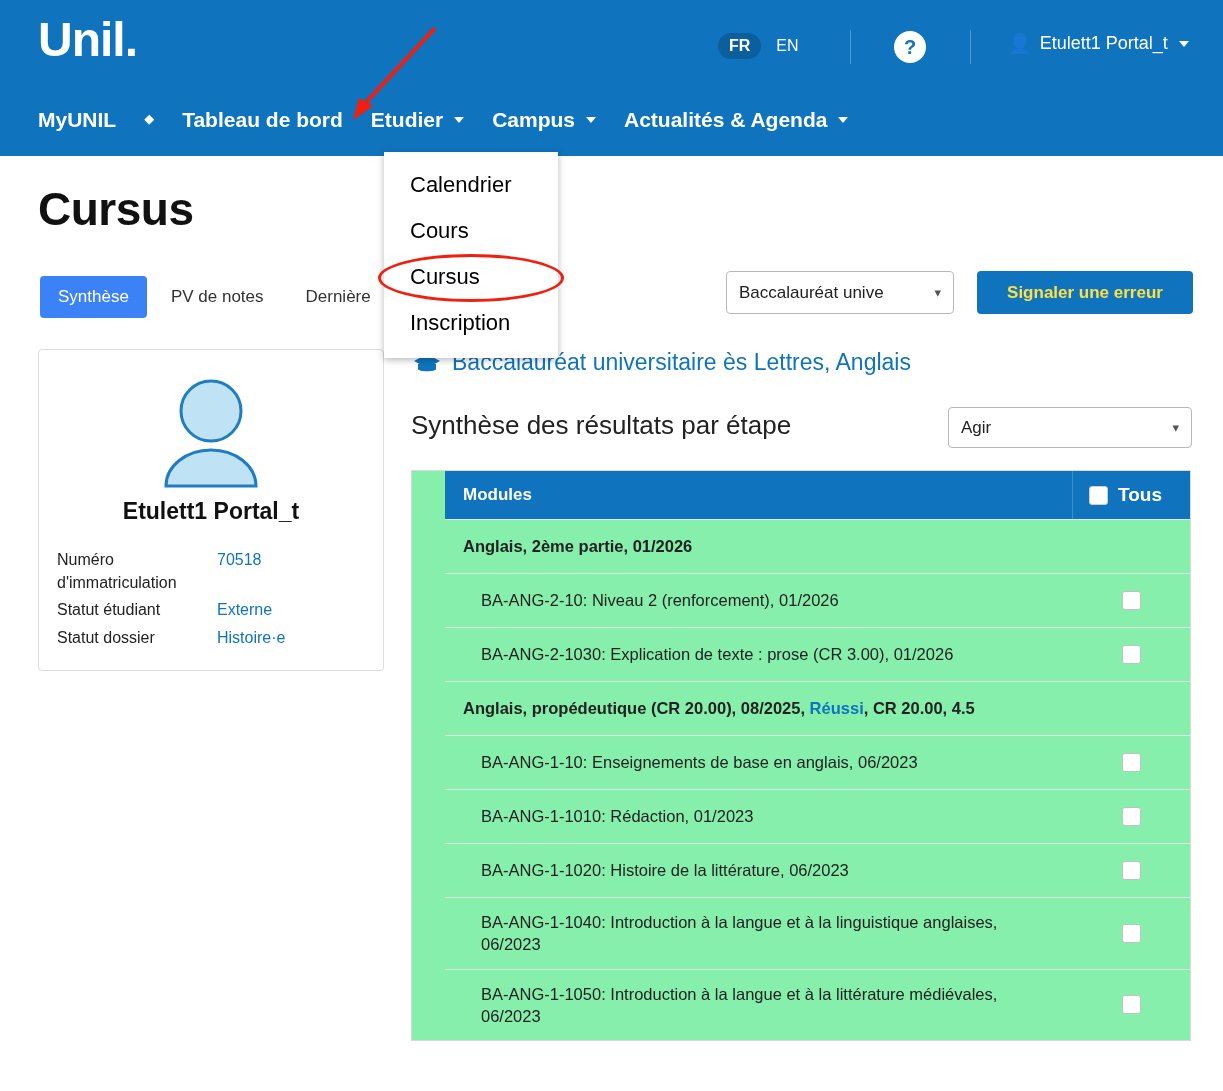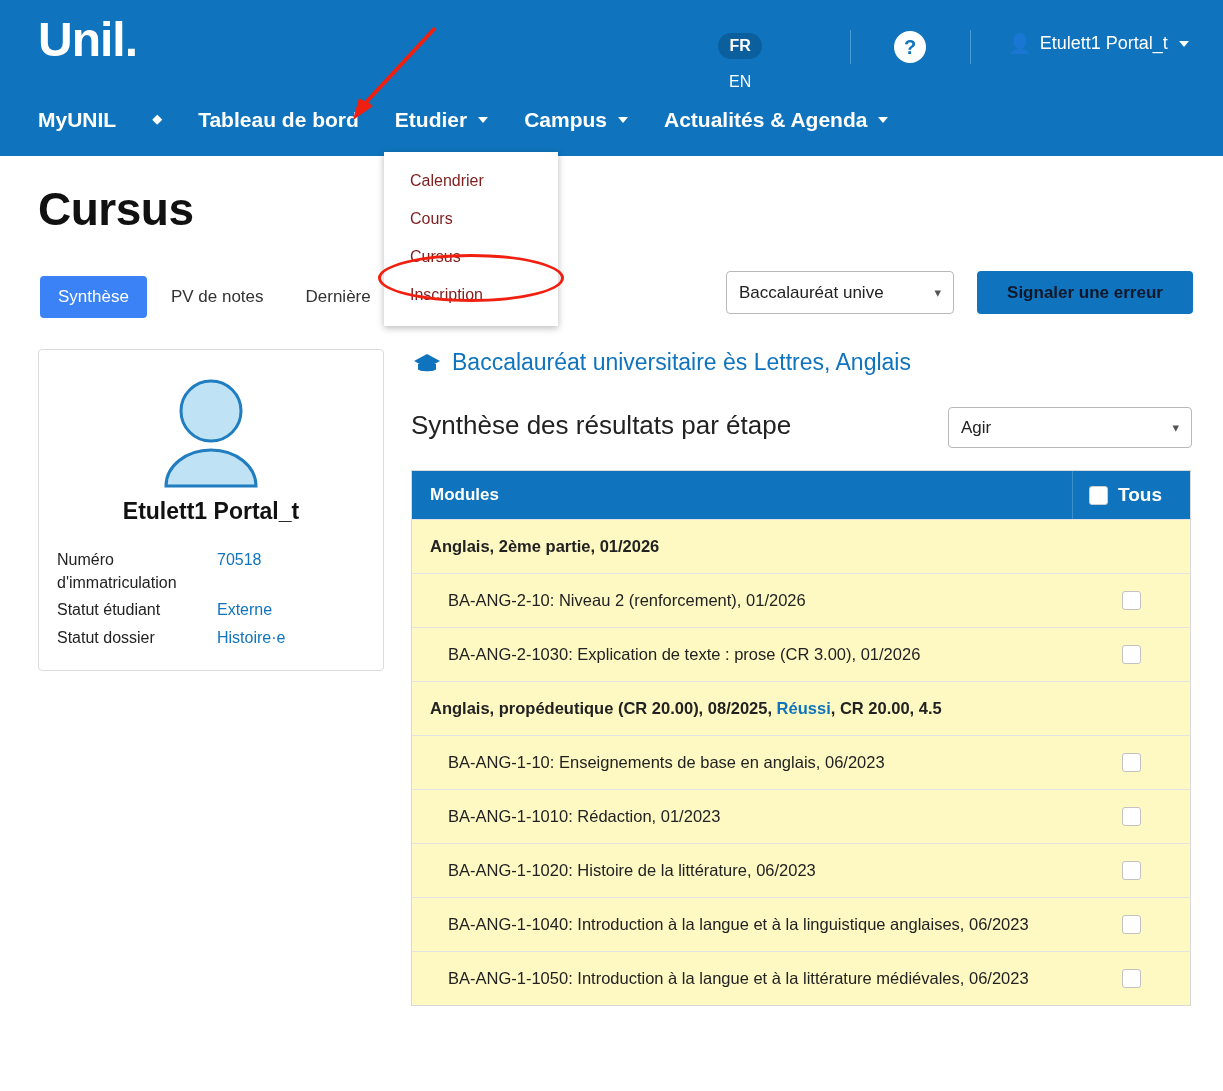--- a/index.html
+++ b/index.html
@@ -24,21 +24,21 @@
     left: 38px; top: 16px;
     color: #fff;
     font-size: 48px;
     font-weight: 700;
     letter-spacing: -1px;
     line-height: 1;
   }
   .lang-wrap {
     position: absolute;
     left: 718px; top: 33px;
-    display: flex; align-items: center; gap: 10px; flex-direction: column;
+    display: flex; gap: 4px;
   }
   .lang {
     color: #fff; font-size: 16px; padding: 4px 11px; border-radius: 13px;
   }
   .lang.active { background: #0b5f9d; font-weight: 700; }
   .divider-v {
     position: absolute; top: 30px; width: 1px; height: 34px; background: #4a9ad3;
   }
   .help-btn {
     position: absolute; left: 894px; top: 31px;
@@ -54,21 +54,21 @@
   }
   .user-icon { font-size: 19px; }
   .caret-down {
     width:0; height:0; border-left:5px solid transparent; border-right:5px solid transparent;
     border-top:6px solid #fff; margin-left:3px;
   }
 
   
   .nav {
     position: absolute; left: 0; top: 104px; height: 52px;
-    display: flex; align-items: flex-start; gap: 8px;
+    display: flex; align-items: flex-start; gap: 0px;
     padding-left: 38px;
     color: #fff;
   }
   .nav-item {
     font-size: 21px; font-weight: 700; color: #fff;
     padding: 4px 0; margin-right: 28px;
     display: flex; align-items: center; gap: 8px;
     white-space: nowrap;
   }
   .nav-item.plain { font-weight: 700; }
@@ -78,21 +78,21 @@
   .dropdown {
     position: absolute;
     left: 384px; top: 152px;
     width: 174px;
     background: #fff;
     box-shadow: 0 2px 7px rgba(0,0,0,0.28);
     padding: 10px 0 12px 0;
     z-index: 40;
   }
   .dd-item {
-    font-size: 16px; color: #7f1d1d; padding: 10px 0 10px 26px;
+    font-size: 22px; color: #000000; padding: 10px 0 10px 26px;
   }
 
   .red-ellipse {
     position: absolute;
     left: 378px; top: 254px;
     width: 186px; height: 48px;
     border: 3px solid #f01f0f;
     border-radius: 50%;
     z-index: 60;
     pointer-events: none;
@@ -120,21 +120,21 @@
     width: 228px; height: 43px;
     border: 1px solid #b9b9b9; border-radius: 4px;
     background: #fff; color: #222; font-size: 17px;
     display: flex; align-items: center; padding: 0 12px;
     justify-content: space-between;
   }
   .chev { color:#555; font-size: 13px; }
   .btn-error {
     position: absolute; left: 977px; top: 271px;
     width: 216px; height: 43px;
-    background: #0f74bd; color: #0f172a; border: none; border-radius: 4px;
+    background: #0f74bd; color: #fde047; border: none; border-radius: 4px;
     font-size: 17px; font-weight: 700;
     display: flex; align-items: center; justify-content: center;
   }
 
   
   .card {
     position: absolute; left: 38px; top: 349px;
     width: 346px; height: 322px;
     background: #fff; border: 1px solid #dcdcdc; border-radius: 4px;
   }
@@ -167,21 +167,22 @@
     width: 244px; height: 41px;
     border: 1px solid #b9b9b9; border-radius: 4px;
     background: #fff; color: #222; font-size: 17px;
     display: flex; align-items: center; padding: 0 12px; justify-content: space-between;
   }
 
   .table {
     position: absolute; left: 411px; top: 470px;
     width: 780px;
     border: 1px solid #d9d9d9;
-    background: #fef9c3;
+    background: #86efac;
+    padding-left: 33px;
   }
   .thead {
     display: flex; background: #0f74bd; color: #fff; height: 48px; align-items: center;
   }
   .th-modules { flex: 1; font-size: 17px; font-weight: 700; padding-left: 18px;}
   .th-tous {
     width: 118px; display: flex; align-items: center; gap: 10px;
     font-size: 19px; font-weight: 700; border-left: 1px solid #3b90cc; height: 100%;
     padding-left: 16px;
   }

